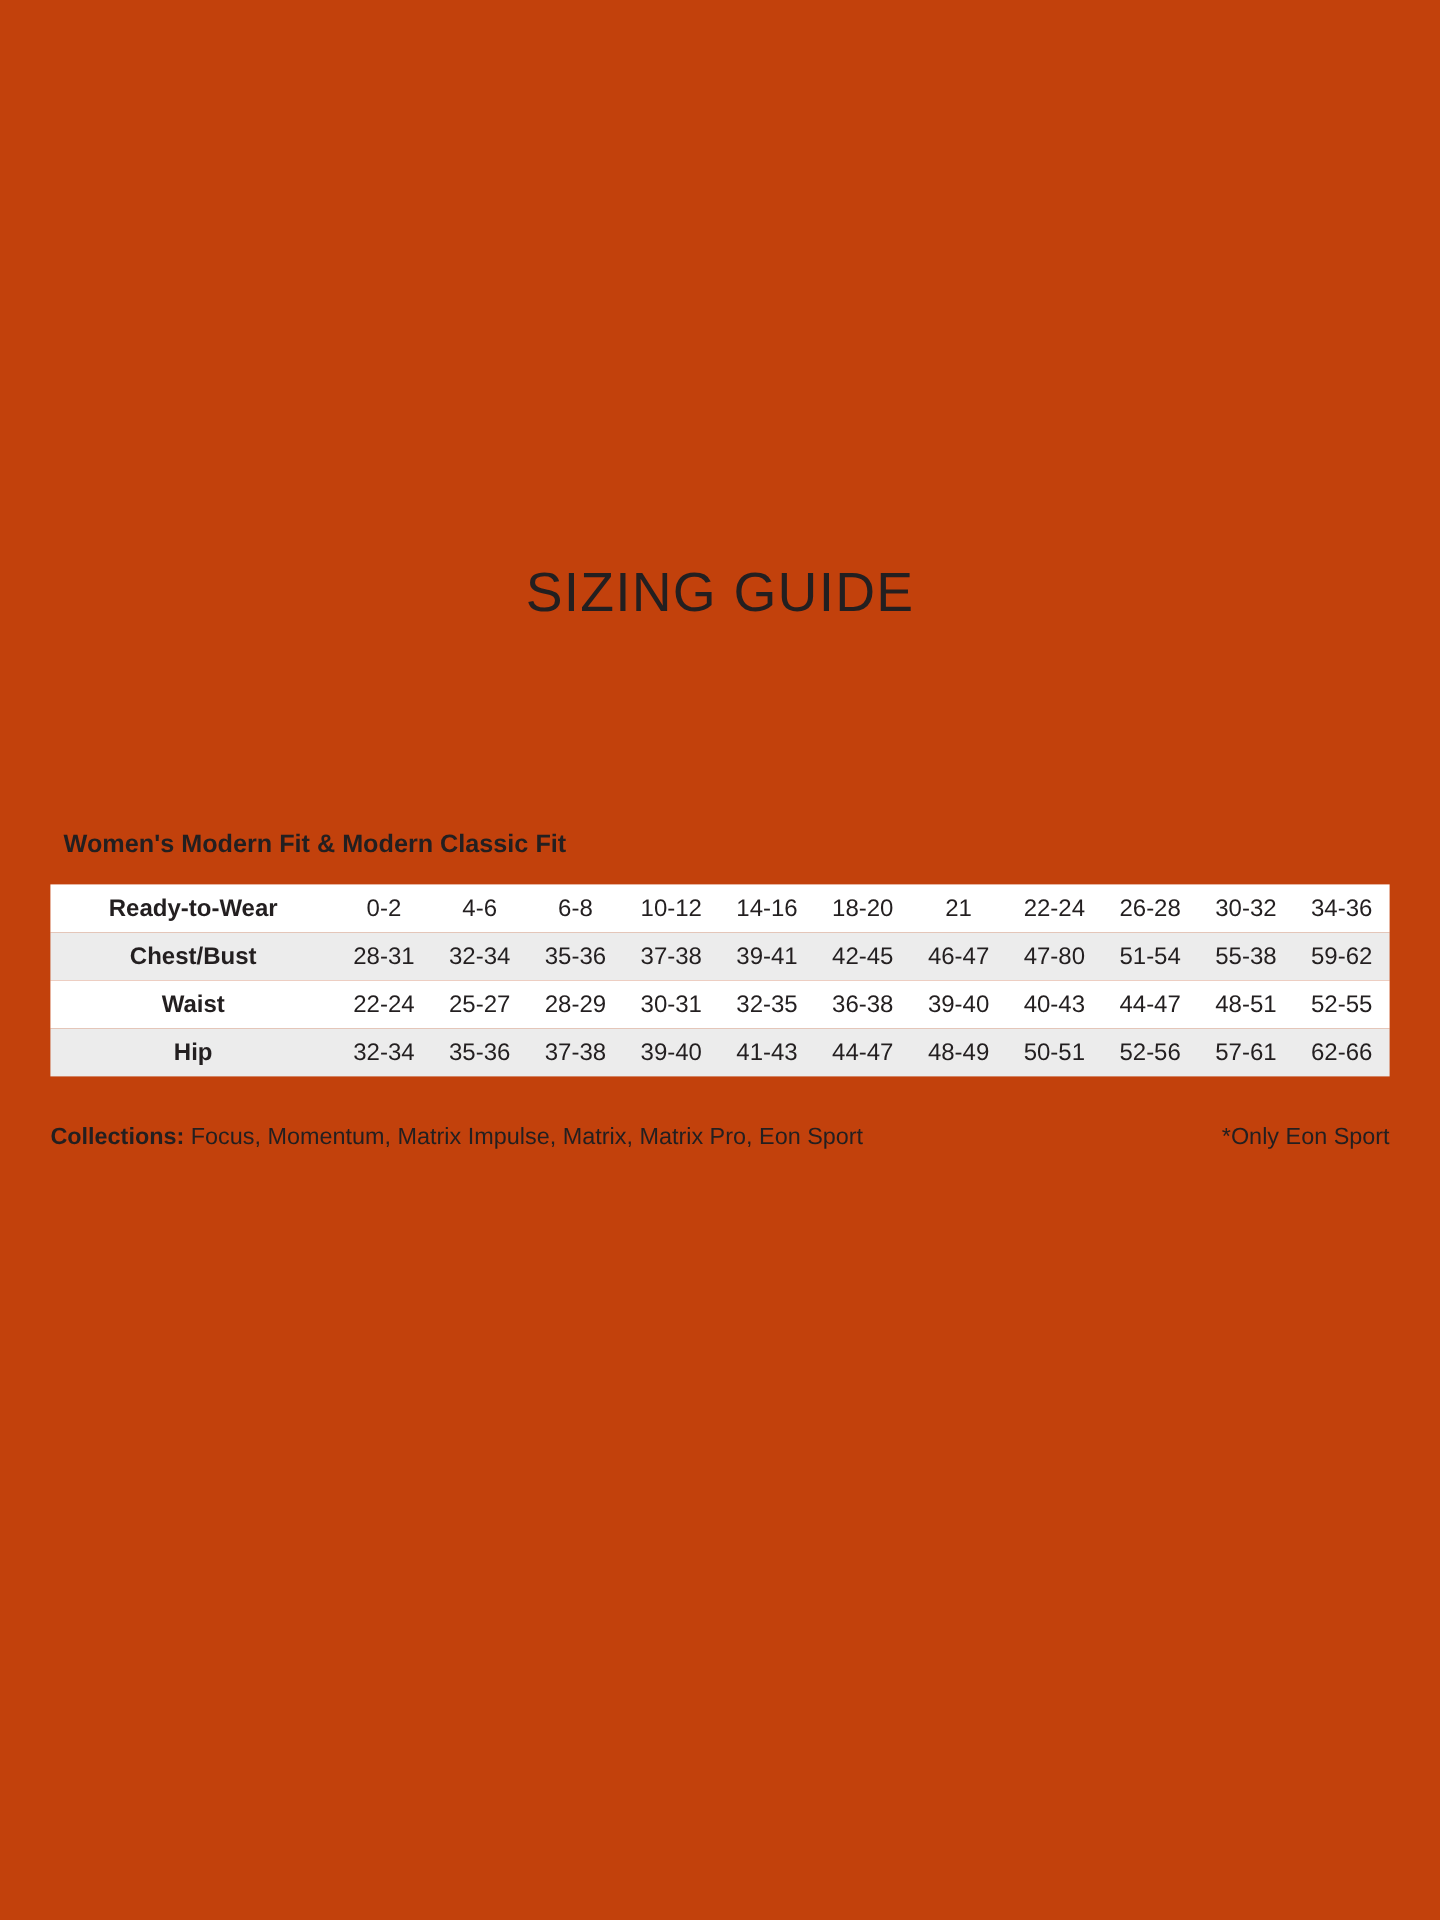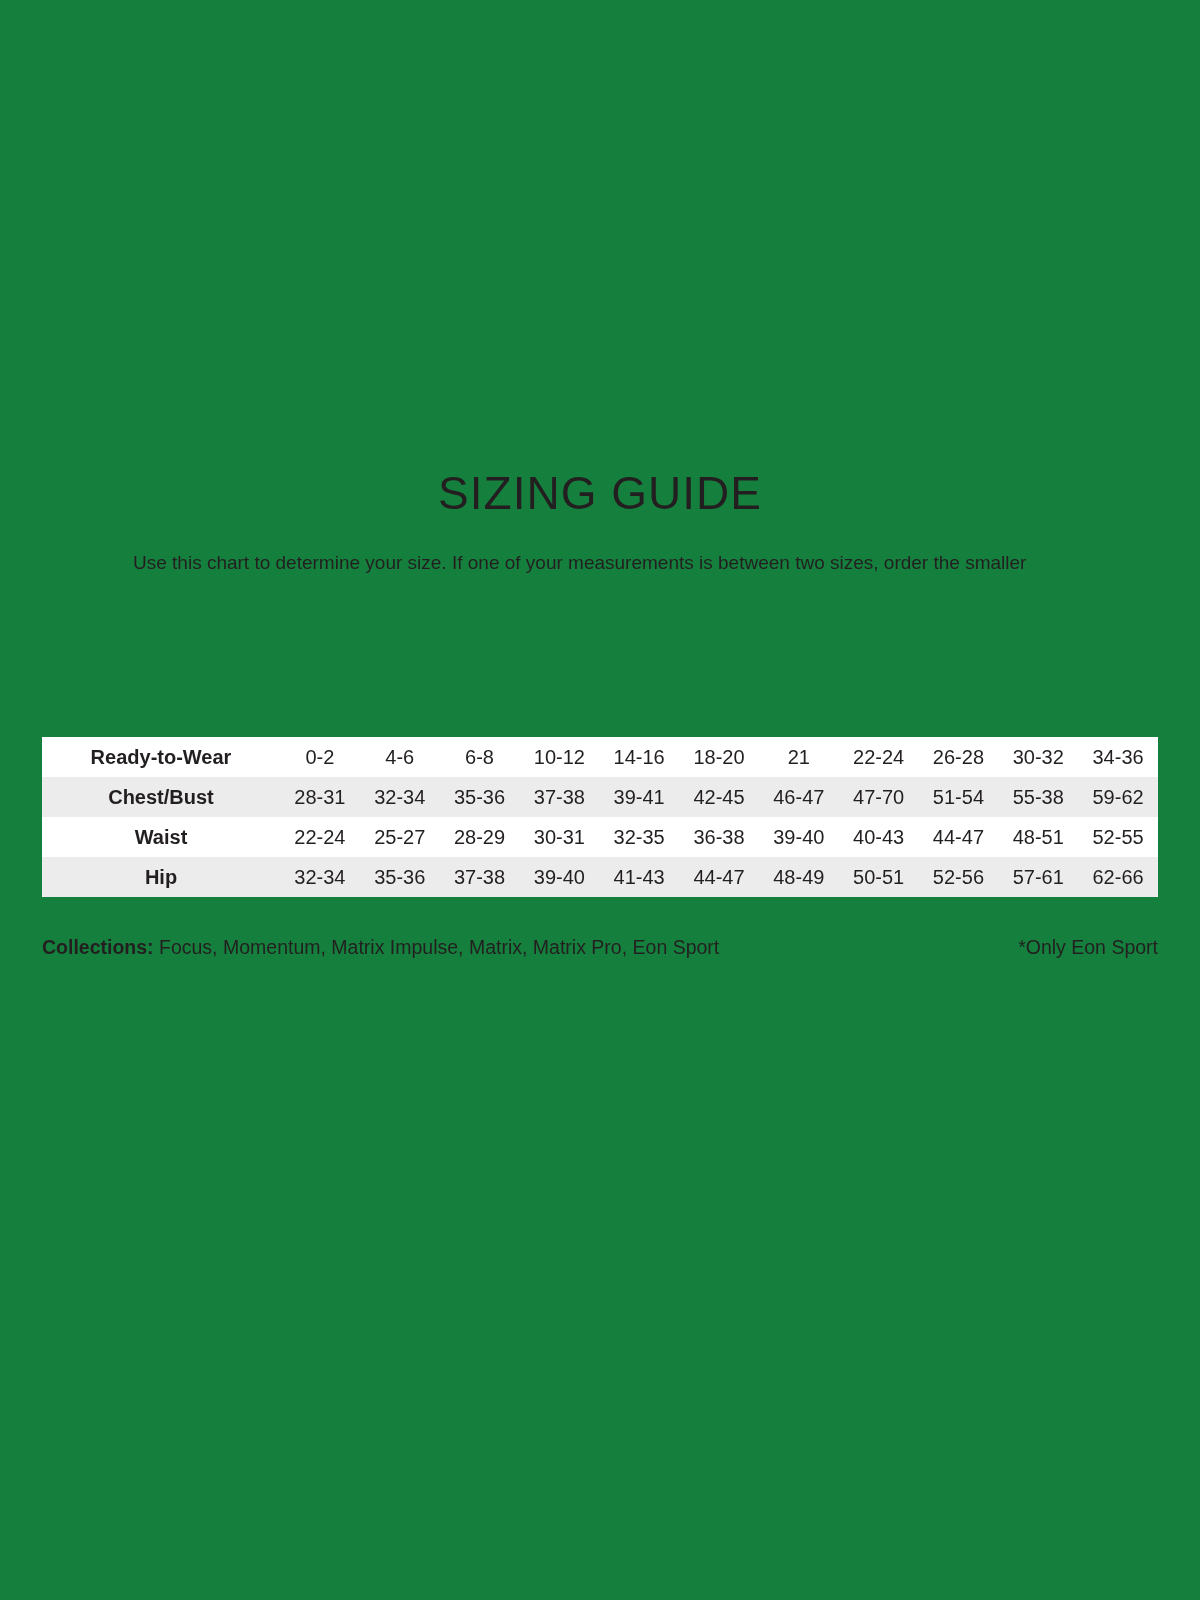--- a/index.html
+++ b/index.html
@@ -6,21 +6,21 @@
     --header-green: #c6d30d;
     --row-gray: #ececec;
     --text: #231f20;
   }
   * { margin: 0; padding: 0; box-sizing: border-box; }
   html, body { background: #ffffff; }
   .page {
     position: relative;
     width: 1200px;
     height: 1600px;
-    background: #15803d;
+    background: #c2410c;
     font-family: "Liberation Sans", sans-serif;
     color: var(--text);
     overflow: hidden;
     padding-left: 21px;
   }
   .page-title {
     position: absolute;
     top: 466px;
     left: 0;
     width: 1200px;
@@ -86,23 +86,23 @@
   .collections-label { font-weight: 700; }
 </style>
 </head>
 <body>
 
 <div class="page">
 
   <h1 class="page-title">SIZING GUIDE</h1>
 
   <div class="intro">
-      <div class="intro-line">Use this chart to determine your size. If one of your measurements is between two sizes, order the smaller</div>
     </div>
 
+  <h2 class="section-title">Women's Modern Fit &amp; Modern Classic Fit</h2>
 
   <div class="size-table">
     <div class="tbody">
         <div class="trow">
           <div class="td row-label">Ready-to-Wear</div>
           <div class="td">0-2</div>
           <div class="td">4-6</div>
           <div class="td">6-8</div>
           <div class="td">10-12</div>
           <div class="td">14-16</div>
@@ -115,21 +115,21 @@
         </div>
         <div class="trow">
           <div class="td row-label">Chest/Bust</div>
           <div class="td">28-31</div>
           <div class="td">32-34</div>
           <div class="td">35-36</div>
           <div class="td">37-38</div>
           <div class="td">39-41</div>
           <div class="td">42-45</div>
           <div class="td">46-47</div>
-          <div class="td">47-70</div>
+          <div class="td">47-80</div>
           <div class="td">51-54</div>
           <div class="td">55-38</div>
           <div class="td">59-62</div>
         </div>
         <div class="trow">
           <div class="td row-label">Waist</div>
           <div class="td">22-24</div>
           <div class="td">25-27</div>
           <div class="td">28-29</div>
           <div class="td">30-31</div>

